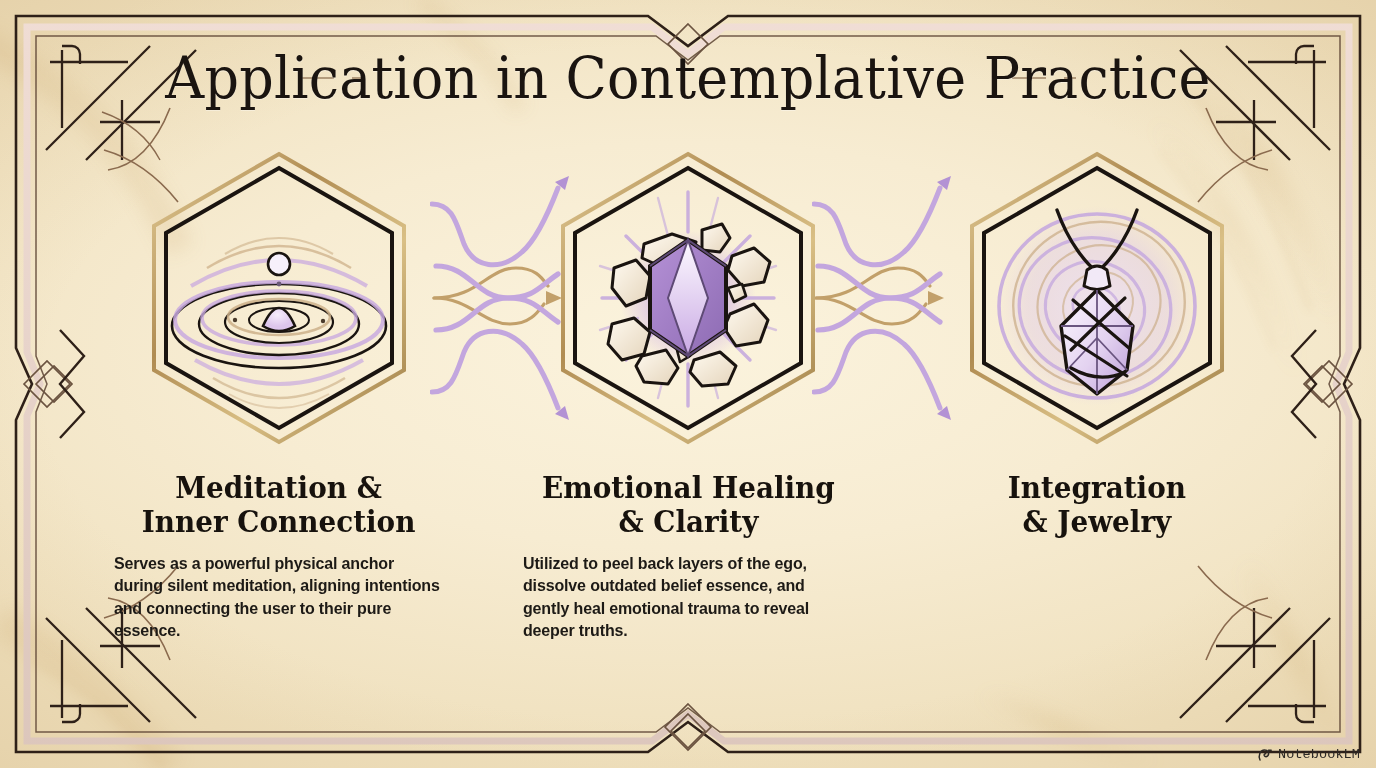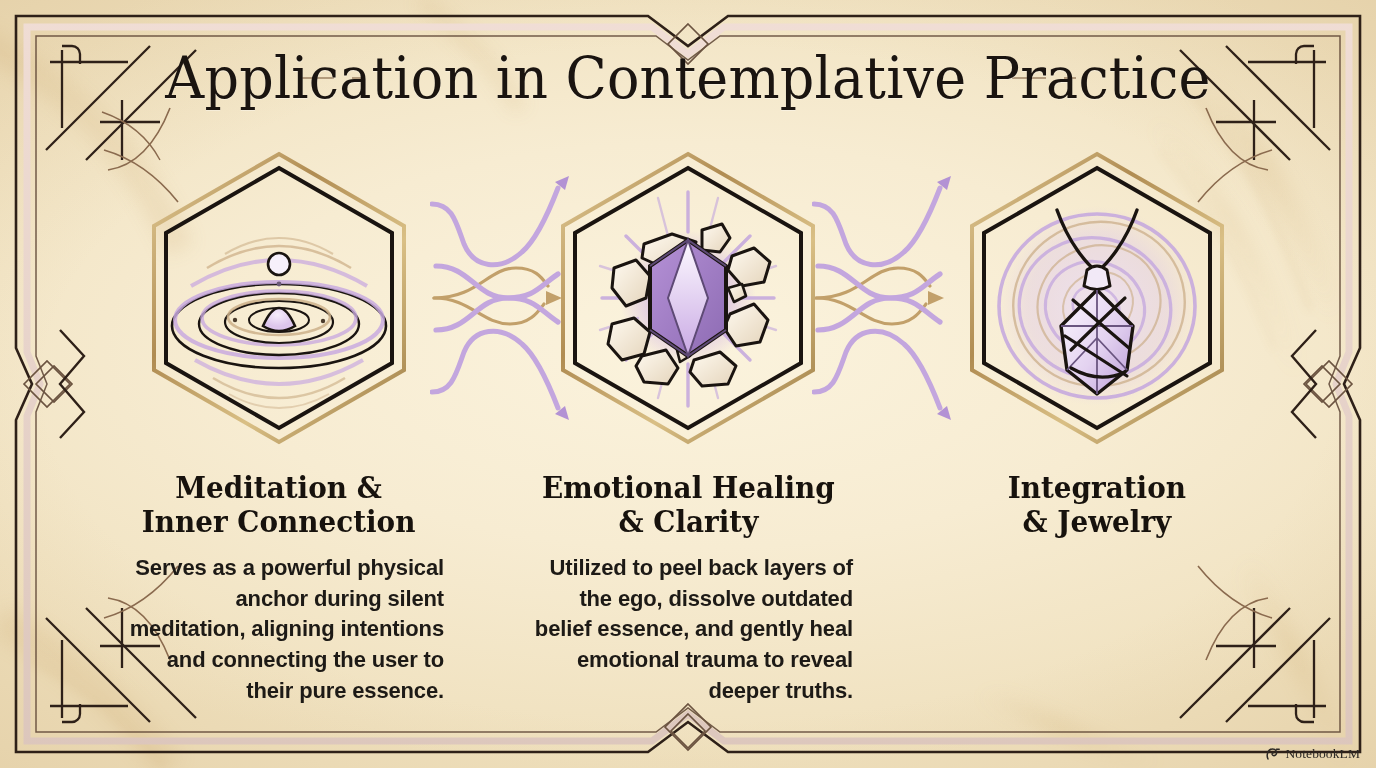--- a/index.html
+++ b/index.html
@@ -62,42 +62,42 @@
     font-size:29px;
     font-weight:700;
     color:#17120d;
     text-align:center;
     line-height:1.16;
     margin-top:24px;
     transform:scaleX(.96);
   }
   .card-body {
     font-family:"Liberation Sans", sans-serif;
-    font-size:22px;
+    font-size:16px;
     font-weight:600;
     color:#1d1a16;
-    text-align:right;
+    text-align:left;
     line-height:1.39;
     margin-top:14px;
     max-width:330px;
     letter-spacing:-.15px;
   }
 
   
   .connector { position:absolute; top:148px; height:300px; width:150px; }
   #conn-1 { left:430px; }
   #conn-2 { left:812px; }
 
   
   .watermark {
     position:absolute; right:16px; bottom:6px;
     display:flex; align-items:center; gap:5px;
     font-size:13.5px; color:#2c2824; font-weight:400;
     letter-spacing:.1px;
-    font-family:Liberation Serif, serif;
+    font-family:Liberation Mono, monospace;
   }
   .watermark svg { display:block; }
 </style>
 </head>
 <body>
 
 <div id="stage">
 
   <div class="bg-base"></div>
 

